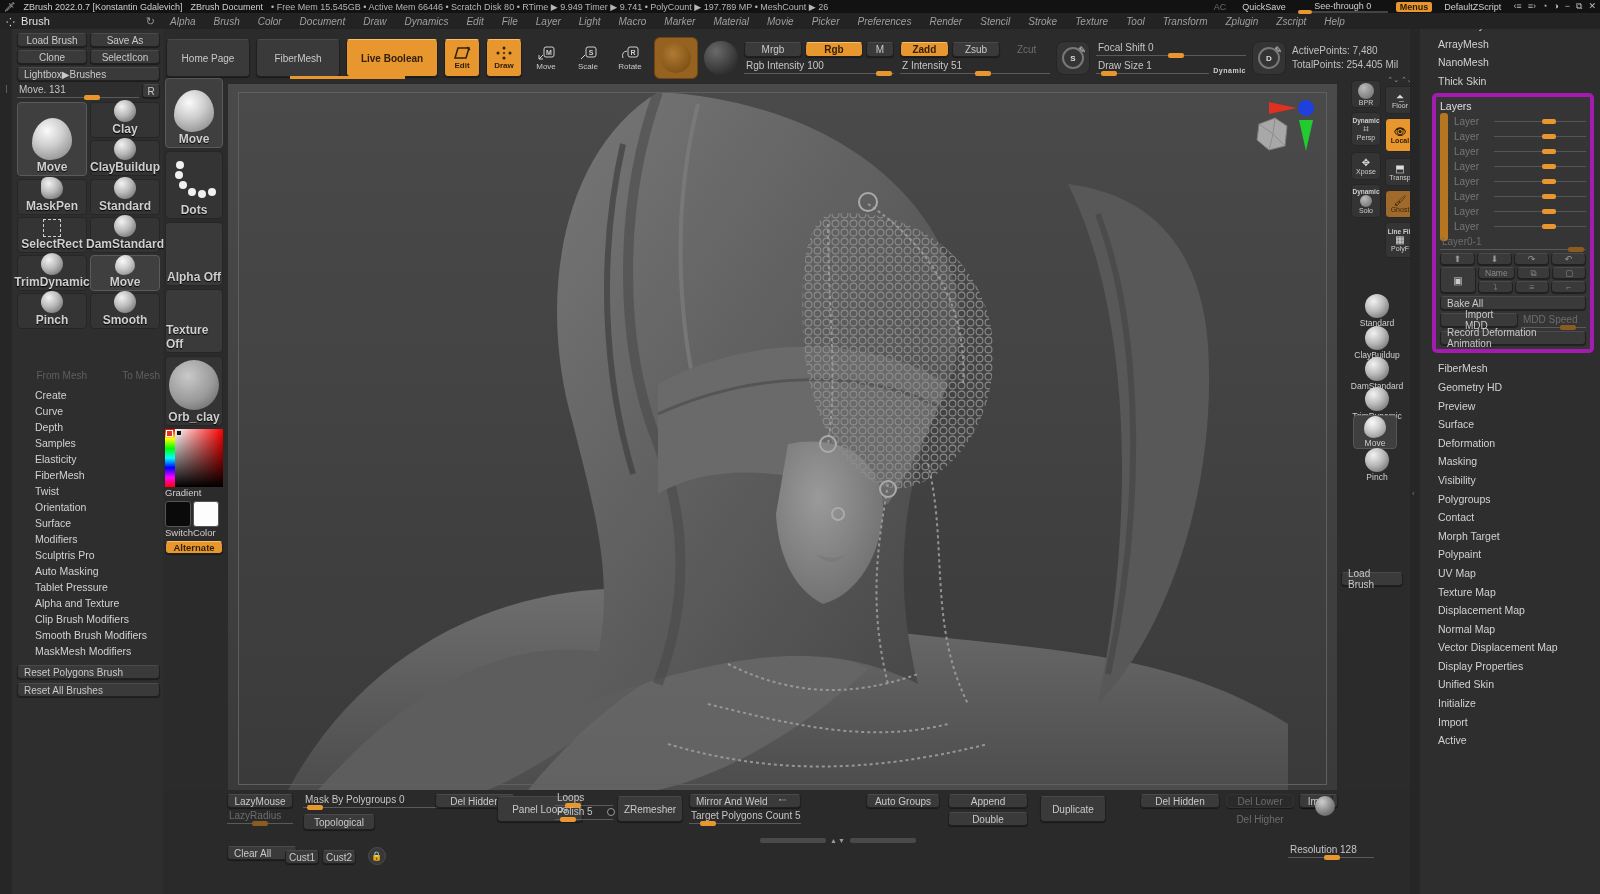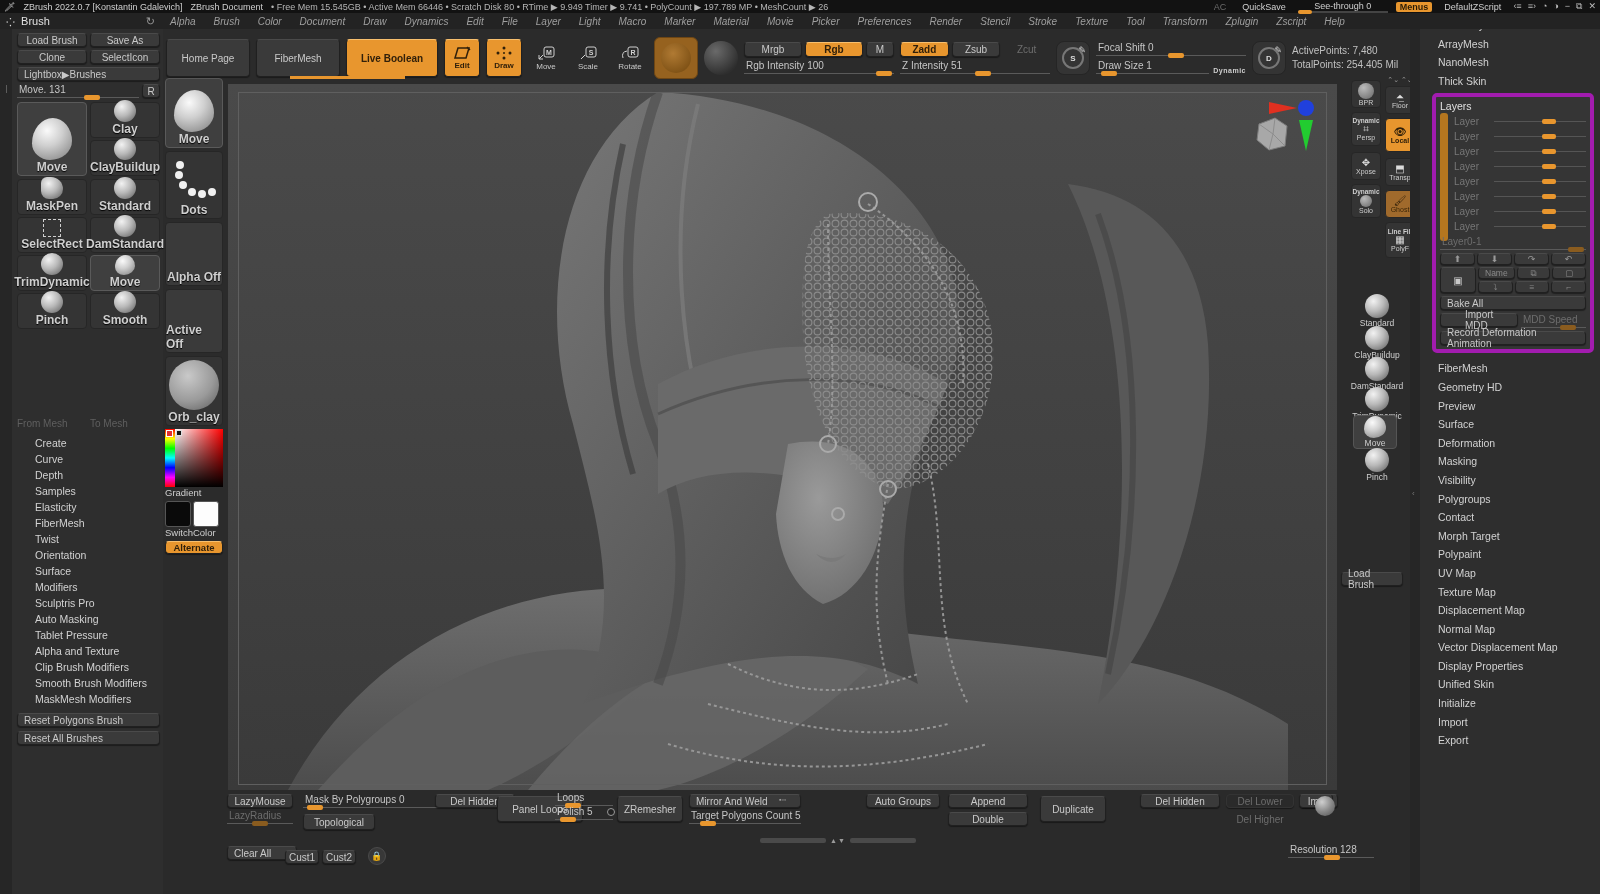--- a/index.html
+++ b/index.html
@@ -49,21 +49,21 @@
   #left-rail { position:absolute; left:0; top:29px; width:12px; height:865px; background:#262626; }
   #left-rail .grip { position:absolute; left:3px; top:55px; color:#777; font-size:8px; }
   #brush-panel { position:absolute; left:12px; top:29px; width:151px; height:865px; background:#2e2e2e; padding:4px 3px 0 5px; }
   .bp-row { display:flex; gap:3px; margin-bottom:3px; }
   .bp-row .btn { flex:1; height:14px; font-size:10px; }
   #bp-slider-row { display:flex; gap:3px; align-items:flex-start; margin:2px 0 4px; }
   #bp-slider-row .slider { flex:1; }
   #bp-grid { position:relative; height:264px; }
   #bp-grid .tile { position:absolute; }
   #from-to { display:flex; gap:3px; margin:4px 0 6px; }
-  #from-to div { flex:1; text-align:left; color:#5f5f5f; font-size:10px;margin-top:48px; }
+  #from-to div { flex:1; text-align:right; color:#5f5f5f; font-size:10px; }
   #brush-sections { margin-top:2px; }
   #reset-btns { margin-top:6px; }
   #reset-btns .btn { height:14px; margin-bottom:4px; justify-content:flex-start; }
 
   
   #toolbar { position:absolute; left:166px; top:36px; height:44px; display:flex; gap:6px; align-items:center; z-index:30; }
   .tbtn { height:38px; } .tbtn-wide { width:84px; }
   .iconbtn { width:36px; height:38px; flex-direction:column; gap:1px; font-size:8px; }
   .iconbtn svg { display:block; }
   .modegrp { display:flex; flex-direction:column; gap:3px; width:150px; }
@@ -459,21 +459,21 @@
           <circle cx="32" cy="35" r="4"></circle>
           <circle cx="42" cy="33" r="4"></circle>
         </g>
     </svg>
     <span class="cap">Dots</span>
   </div>
   <div class="tile" style="height:64px;background:#3a3a3a">
     <span class="cap">Alpha Off</span>
   </div>
   <div class="tile" style="height:64px;background:#3a3a3a">
-    <span class="cap">Active Off</span>
+    <span class="cap">Texture Off</span>
   </div>
   <div class="tile" style="height:70px">
     <div class="sphere" style="width:50px;height:50px;background:radial-gradient(circle at 38% 32%, #c9c9c9, #9a9a9a 55%, #6f6f6f 85%)"></div>
     <span class="cap">Orb_clay</span>
   </div>
   <div>
     <div id="gradient-box">
       <div class="hue"></div>
         <div class="sat"></div>
         <div class="sw1"></div>
@@ -751,21 +751,21 @@
       <div class="listitem">Polypaint</div>
       <div class="listitem">UV Map</div>
       <div class="listitem">Texture Map</div>
       <div class="listitem">Displacement Map</div>
       <div class="listitem">Normal Map</div>
       <div class="listitem">Vector Displacement Map</div>
       <div class="listitem">Display Properties</div>
       <div class="listitem">Unified Skin</div>
       <div class="listitem">Initialize</div>
       <div class="listitem">Import</div>
-      <div class="listitem">Export</div>
+      <div class="listitem">Active</div>
     </div>
 </div>
 
 <div id="tray">
   <div class="btn" style="left:64px;top:4px;width:66px">LazyMouse</div>
   <div class="slider dim" style="left:64px;top:20px;width:66px">
     <div class="lbl">LazyRadius</div>
     <div class="trk">
         <span class="hnd" style="left:38%"></span>
       </div>

